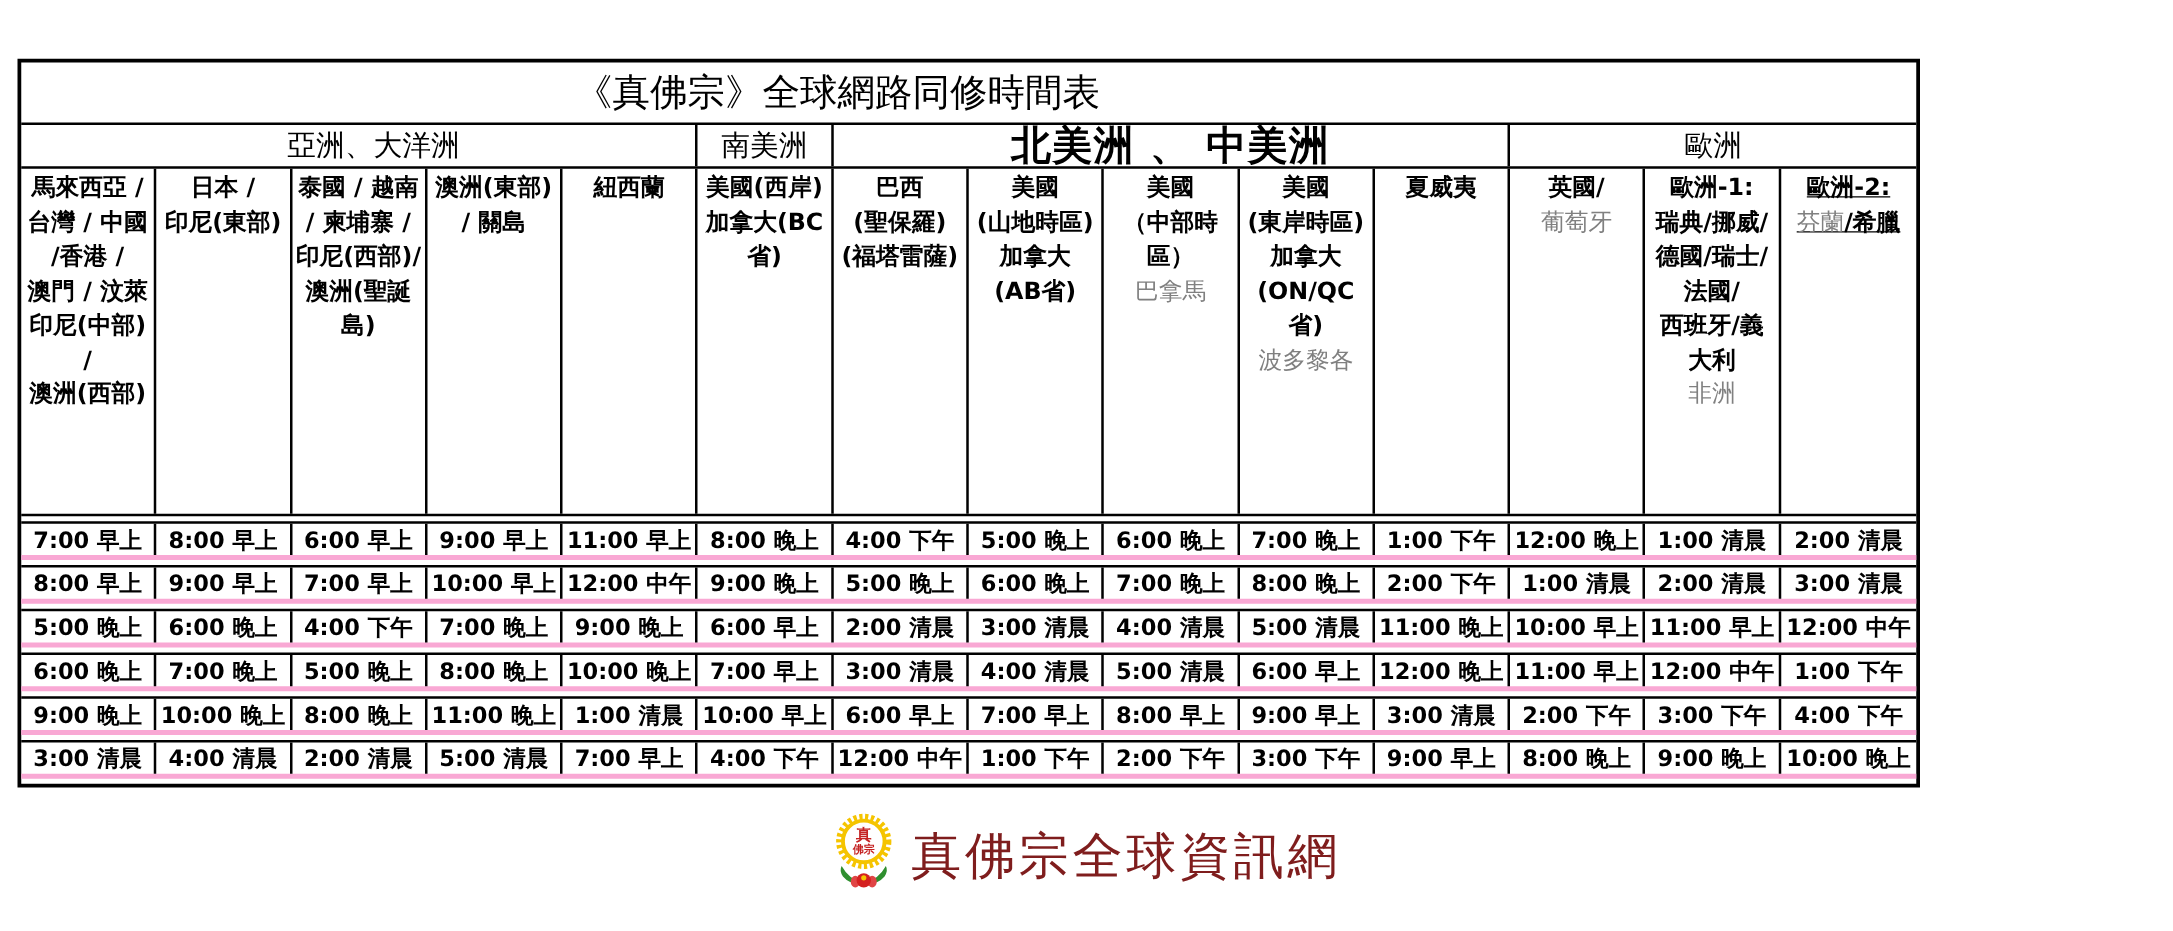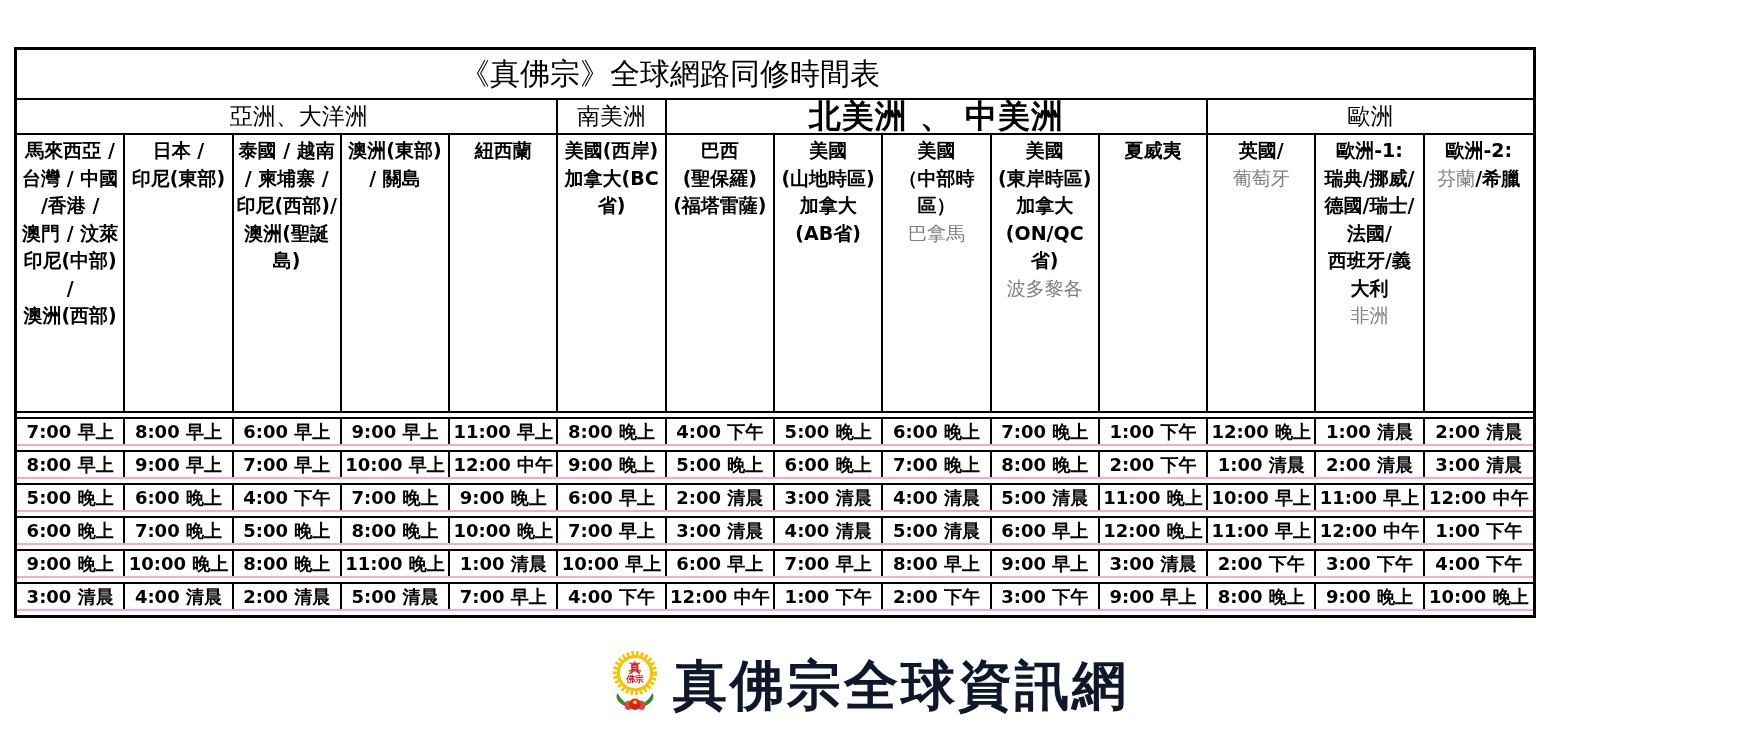--- a/index.html
+++ b/index.html
@@ -32,42 +32,42 @@
   .header-row{
     display:grid;grid-template-columns:repeat(14,1fr);
     height:276px;border-bottom:2px solid #000;
   }
   .col-header{
     display:flex;flex-direction:column;align-items:center;justify-content:flex-start;
     text-align:center;border-right:2px solid #000;
     font-weight:bold;font-size:19px;line-height:1.45;
     padding:2px 1px;white-space:pre-line;overflow:hidden;box-sizing:border-box;
   }
-  .col-header:last-child{border-right:none;}
+  .col-header:last-child{border-right:none;text-decoration:underline;}
   .col-header .seg{white-space:pre-line;}
   .muted{color:#808080;font-weight:normal;}
   .data-rows{padding-top:4px;}
   .data-row{
     display:grid;grid-template-columns:repeat(14,1fr);
-    border-top:2px solid #000;border-bottom:2px solid #f9a8d4;
+    border-top:2px solid #000;border-bottom:4px solid #f9a8d4;
     height:25px;margin-bottom:4px;
   }
   .time-cell{
     display:flex;align-items:center;justify-content:center;
     border-right:2px solid #000;font-weight:bold;font-size:18px;overflow:hidden;
   }
   .time-cell:last-child{border-right:none;}
   .footer{
     position:absolute;left:0;top:650px;width:100%;
     display:flex;align-items:center;justify-content:center;gap:12px;
   }
   .logo-textblock{display:flex;flex-direction:column;align-items:center;}
   .logo-cn{
     font-family:"DejaVu Serif","Liberation Serif",serif;
-    font-weight:bold;font-size:54px;letter-spacing:3px;color:#0f172a;line-height:1.0;
+    font-weight:normal;font-size:40px;letter-spacing:3px;color:#7f1d1d;line-height:1.0;
   }
   .logo-en{
     font-size:16px;font-weight:bold;letter-spacing:4px;color:#3b3b3b;margin-top:4px;
   }
 </style>
 </head>
 <body>
 
 <div class="timetable">
   <div class="title-row">

